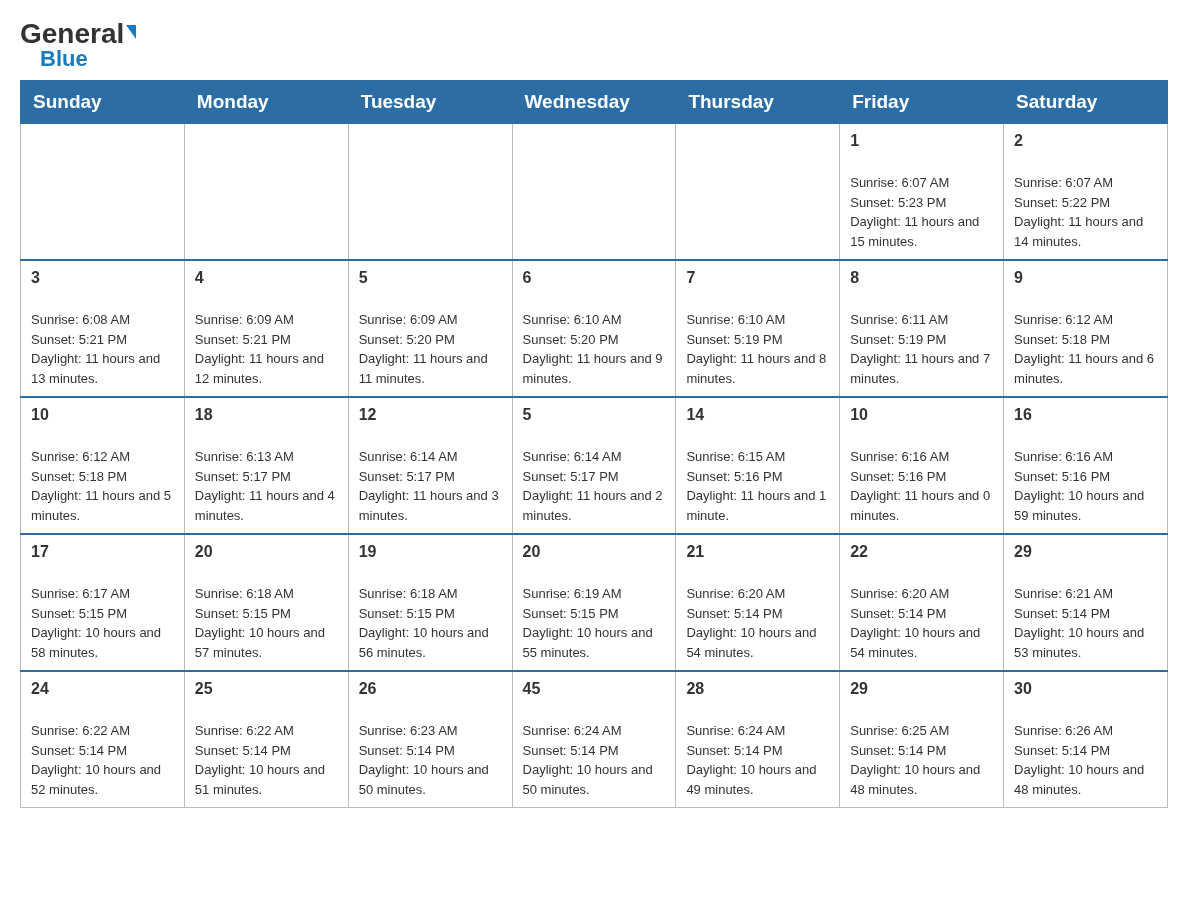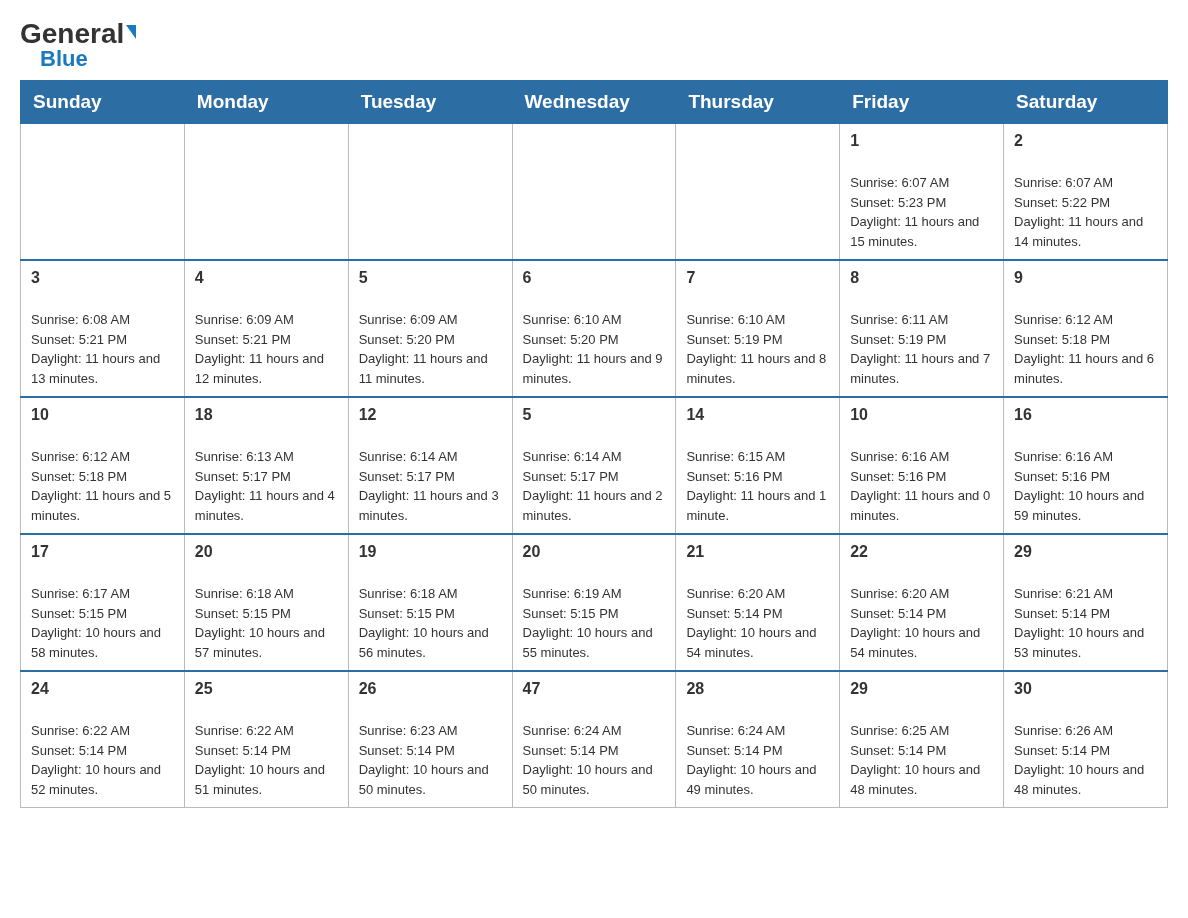--- a/index.html
+++ b/index.html
@@ -247,21 +247,21 @@
         </td>
         <td>
           <span class="day-number">25</span>
           <div class="day-info">Sunrise: 6:22 AM<br>Sunset: 5:14 PM<br>Daylight: 10 hours and 51 minutes.</div>
         </td>
         <td>
           <span class="day-number">26</span>
           <div class="day-info">Sunrise: 6:23 AM<br>Sunset: 5:14 PM<br>Daylight: 10 hours and 50 minutes.</div>
         </td>
         <td>
-          <span class="day-number">47</span>
+          <span class="day-number">45</span>
           <div class="day-info">Sunrise: 6:24 AM<br>Sunset: 5:14 PM<br>Daylight: 10 hours and 50 minutes.</div>
         </td>
         <td>
           <span class="day-number">28</span>
           <div class="day-info">Sunrise: 6:24 AM<br>Sunset: 5:14 PM<br>Daylight: 10 hours and 49 minutes.</div>
         </td>
         <td>
           <span class="day-number">29</span>
           <div class="day-info">Sunrise: 6:25 AM<br>Sunset: 5:14 PM<br>Daylight: 10 hours and 48 minutes.</div>
         </td>

